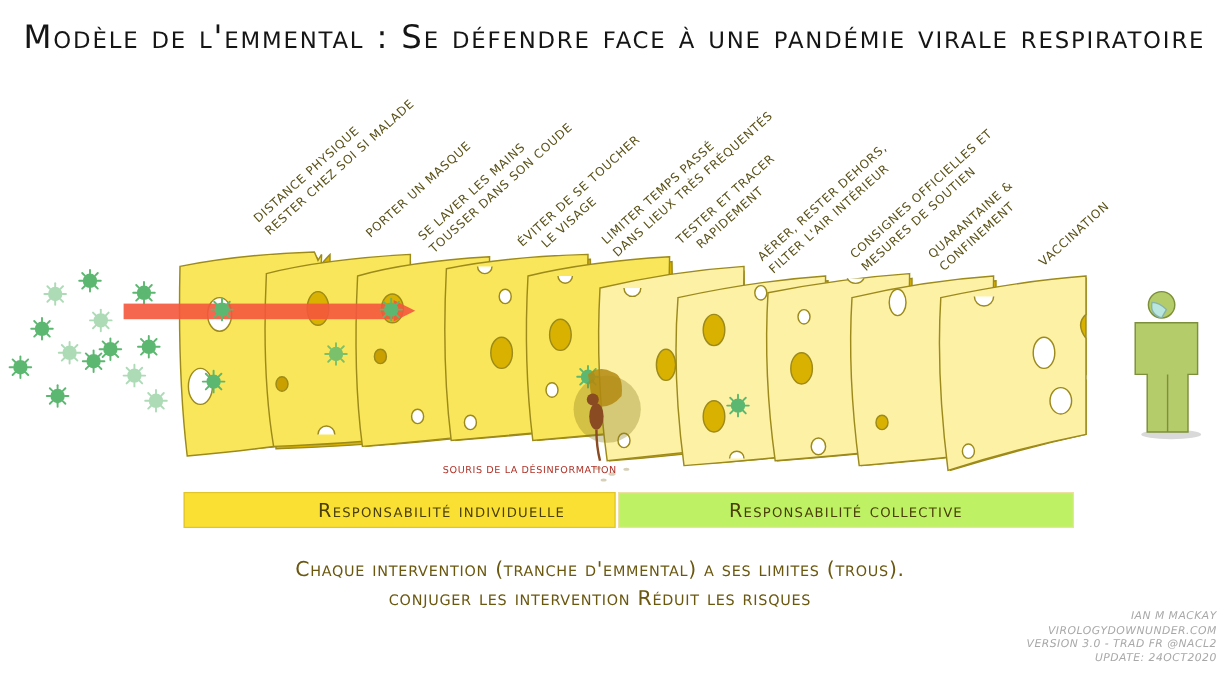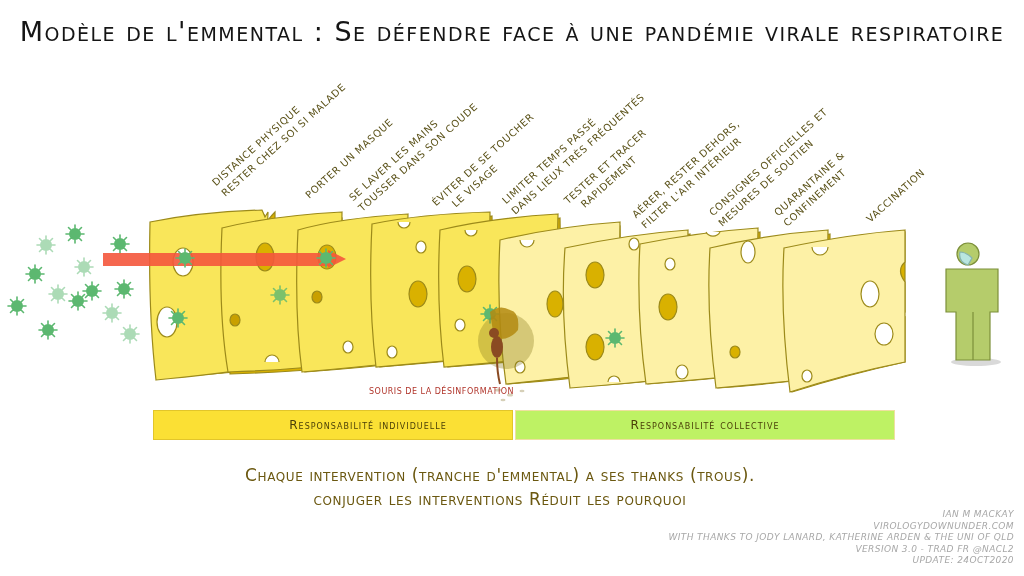--- a/index.html
+++ b/index.html
@@ -23,21 +23,21 @@
   .label {
     position: absolute; transform-origin: 0 100%;
     transform: rotate(-42deg);
     font-size: 10px; line-height: 14px; color: #5a5118; text-transform: uppercase;
     letter-spacing: 0.6px; white-space: nowrap;
   }
   .stage { position: absolute; left: 0; top: 12px; width: 1024px; height: 576px; }
   .band {
     position: absolute; top: 398px; height: 30px; box-sizing: border-box;
     display: flex; align-items: center; justify-content: center;
-    font-size: 12px; letter-spacing: 1px; color: #4a3f08; font-variant: small-caps;
+    font-size: 16px; letter-spacing: 1px; color: #4a3f08; font-variant: small-caps;
   }
   .band.individual { left: 153px; width: 360px; background: #fbe034; border: 1px solid #e2c52a; padding-left: 70px; }
   .band.collective { left: 515px; width: 380px; background: #bef264; border: 1px solid #eee0a0; }
   .summary {
     position: absolute; left: 150px; top: 451px; width: 700px; text-align: center;
     font-size: 17px; line-height: 24px; color: #6b5810; letter-spacing: 0.6px;
     font-variant: small-caps;
   }
   .summary div { white-space: nowrap; }
   .credits {
@@ -238,24 +238,23 @@
       <path d="M960,240 Q958,250 968,253 L972,246 Q966,240 960,240 Z" fill="#b9e6df" stroke="#86b4ad"></path>
     </g>
   </svg>
 
   <div class="mouse-label">Souris de la désinformation</div>
 
   <div class="band individual">Responsabilité individuelle</div>
   <div class="band collective">Responsabilité collective</div>
 
   <div class="summary">
-    <div>Chaque intervention (tranche d'emmental) a ses thanks (trous).</div>
-    <div>conjuger les interventions Réduit les pourquoi</div>
+    <div>Chaque intervention (tranche d'emmental) a ses limites (trous).</div>
+    <div>conjuger les intervention Réduit les risques</div>
   </div>
 
   <div class="credits">
     <div>Ian M Mackay</div>
     <div>virologydownunder.com</div>
-    <div>with thanks to Jody Lanard, Katherine Arden &amp; the Uni of Qld</div>
     <div>version 3.0 - trad fr @nacl2</div>
     <div>update: 24oct2020</div>
   </div>
 </div>
 
 </body></html>

